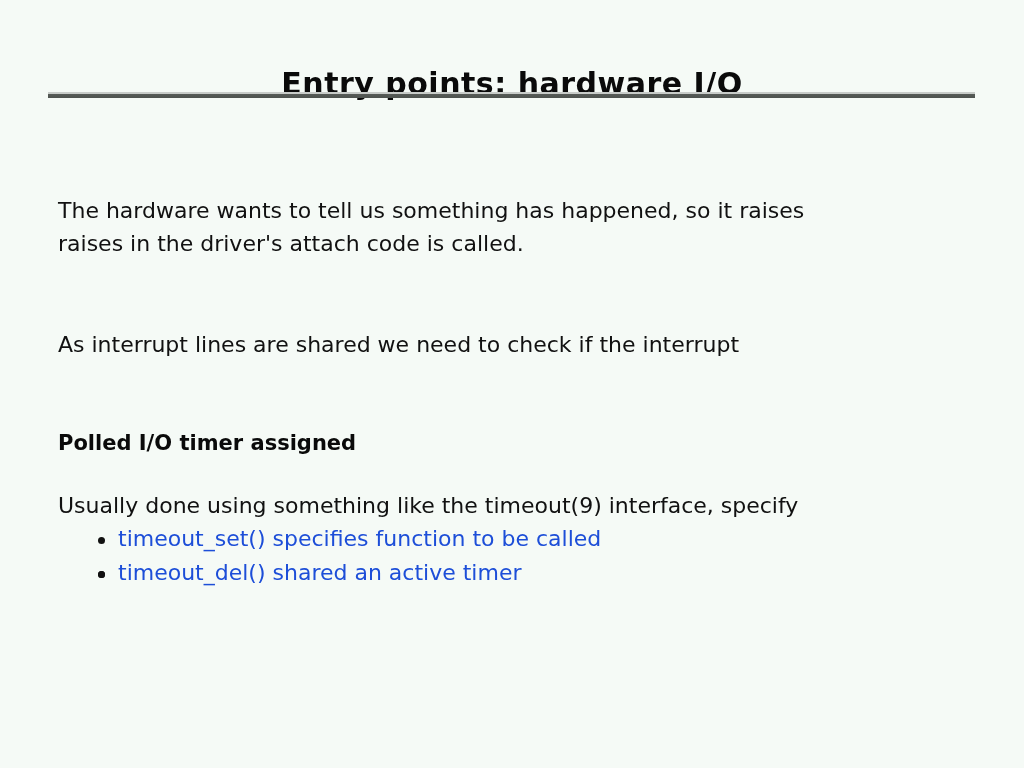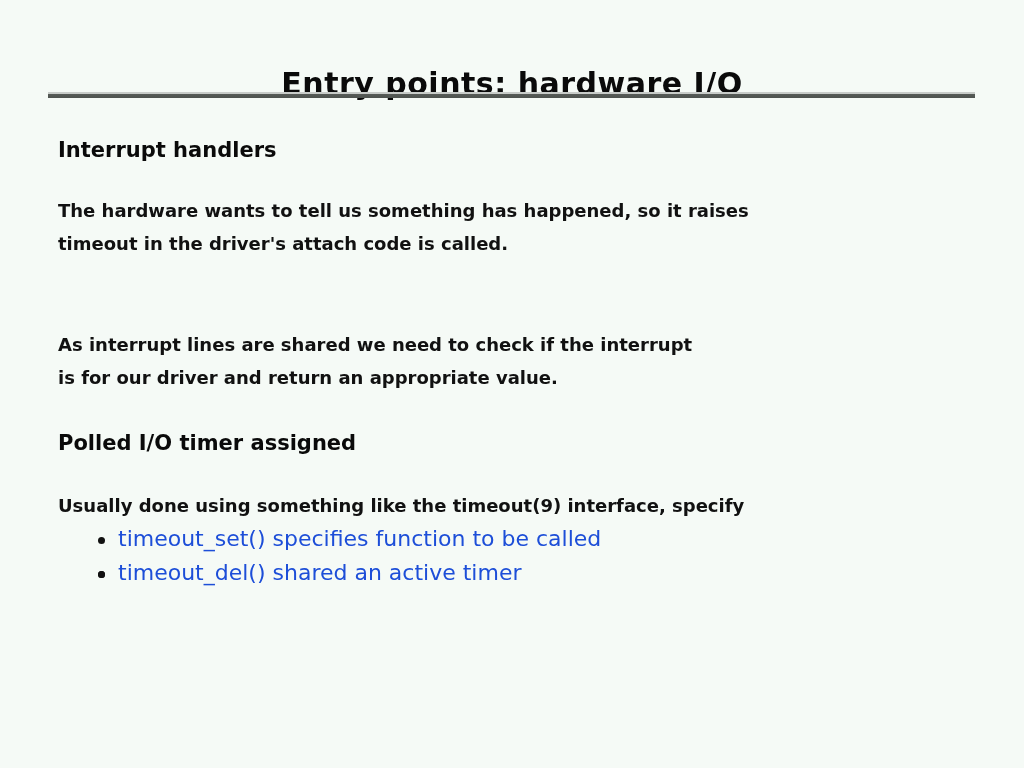--- a/index.html
+++ b/index.html
@@ -54,22 +54,22 @@
   .section-head {
     font-family: "DejaVu Sans", sans-serif;
     font-weight: bold;
     font-size: 21px;
     color: #0a0a0a;
     white-space: nowrap;
   }
 
   .para {
     font-family: "DejaVu Sans", sans-serif;
-    font-weight: bold;
-    font-size: 18px;
+    font-weight: normal;
+    font-size: 22px;
     line-height: 33px;
     color: #111111;
   }
 
   .para .line {
     white-space: nowrap;
   }
 
   
   #head-interrupt    { position: absolute; left: 58px; top: 138px; }
@@ -110,30 +110,28 @@
 </style>
 </head>
 <body>
 
 <div class="slide">
 
   <h1 class="slide-title">Entry points: hardware I/O</h1>
 
   <div class="title-rule"></div>
 
-  <div id="head-interrupt" class="section-head">Interrupt handlers</div>
 
   <div id="para-interrupt" class="para">
     <div class="line">The hardware wants to tell us something has happened, so it raises</div>
-    <div class="line">timeout in the driver's attach code is called.</div>
+    <div class="line">raises in the driver's attach code is called.</div>
   </div>
 
   <div id="para-shared" class="para">
     <div class="line">As interrupt lines are shared we need to check if the interrupt</div>
-    <div class="line">is for our driver and return an appropriate value.</div>
   </div>
 
   <div id="head-polled" class="section-head">Polled I/O timer assigned</div>
 
   <div id="para-timeout" class="para">
     <div class="line">Usually done using something like the timeout(9) interface, specify</div>
   </div>
 
   <ul class="bullets">
     <li>

